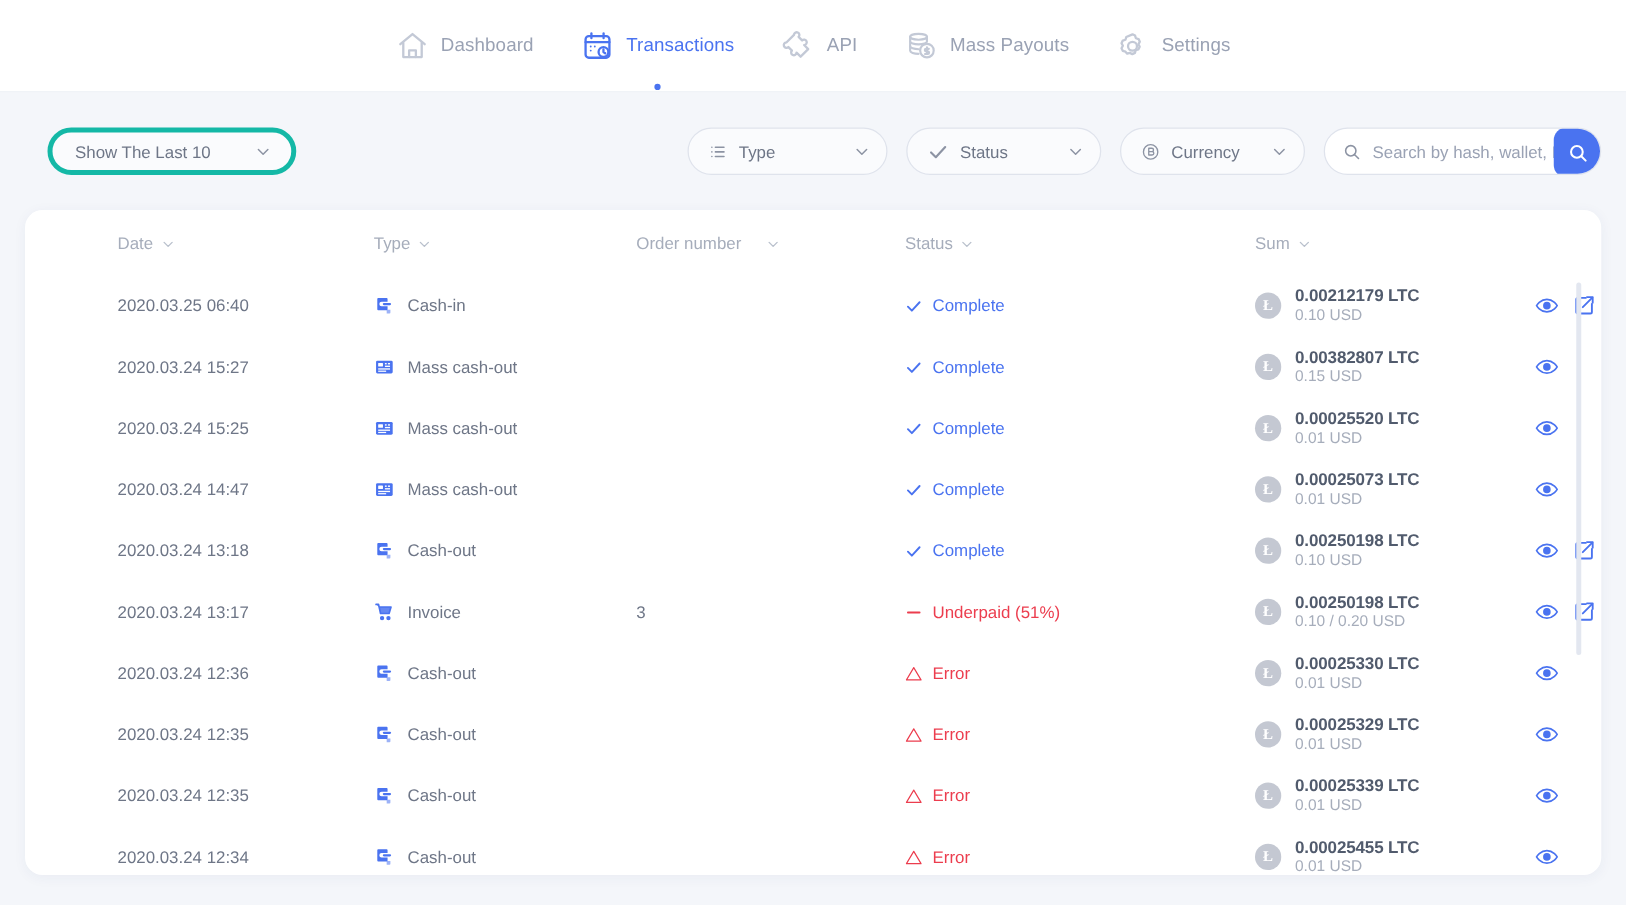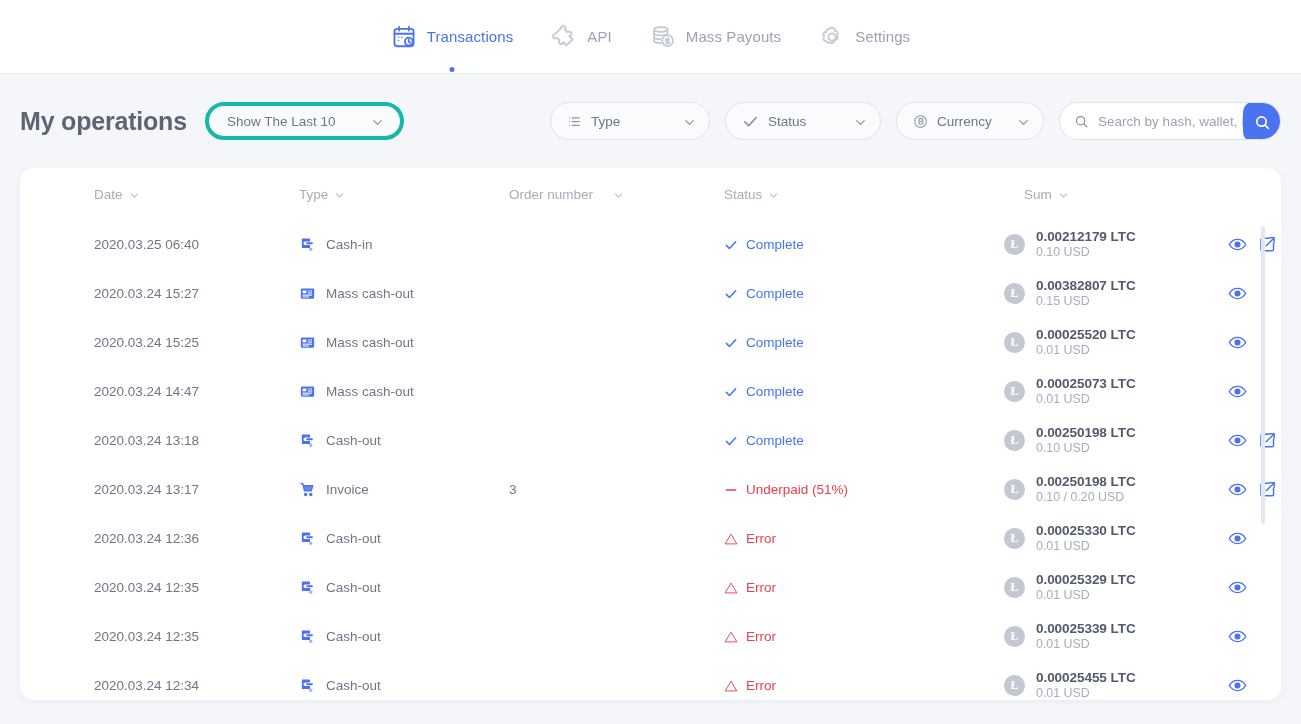--- a/index.html
+++ b/index.html
@@ -170,21 +170,21 @@
     font-size: 13.5px;
     color: #a6adbb;
     cursor: pointer;
     user-select: none;
   }
   .th .chev { width: 11px; height: 11px; color: #bac1cd; display: block; }
   .col-date   { width: 205px; }
   .col-type   { width: 210px; }
   .col-order  { width: 215px; gap: 20px; }
   .col-status { width: 280px; }
-  .col-sum    { width: 200px; margin-left: 20px; }
+  .col-sum    { width: 200px; }
 
   .tbody {
     position: relative;
     height: 480px;
     overflow: hidden;
   }
   .row {
     display: flex;
     align-items: center;
     height: 49px;
@@ -234,20 +234,30 @@
     background: #e3e7f0;
     border-radius: 2px;
     cursor: pointer;
   }
 </style>
 </head>
 <body>
 
 <div class="topnav">
 
+  <div class="nav-item">
+    <span class="nav-icon">
+      <svg viewBox="0 0 24 24" fill="none" stroke="currentColor" stroke-width="1.7" stroke-linecap="round" stroke-linejoin="round">
+        <path d="M3 10.5 12 3l9 7.5"></path>
+          <path d="M5.2 9.5V20h13.6V9.5"></path>
+          <path d="M9.5 20v-5h5v5"></path>
+      </svg>
+    </span>
+    <span class="nav-label">Dashboard</span>
+  </div>
 
   <div class="nav-item active">
     <span class="nav-icon">
       <svg viewBox="0 0 24 24" fill="none" stroke="currentColor" stroke-width="1.7" stroke-linecap="round" stroke-linejoin="round">
         <rect x="3.2" y="4.5" width="17.6" height="16" rx="2.4"></rect>
         <path d="M3.2 9h17.6"></path>
           <path d="M7.5 2.6v3.4"></path>
           <path d="M16.5 2.6v3.4"></path>
         <circle cx="16.4" cy="16.2" r="3.6" fill="#ffffff"></circle>
         <path d="M16.4 14.4v1.9l1.3.9"></path>
@@ -288,21 +298,20 @@
       <svg viewBox="0 0 24 24" fill="none" stroke="currentColor" stroke-width="1.7" stroke-linecap="round" stroke-linejoin="round">
         <path d="M12 3.2l1.9.9.6 2 2 .6.9 1.9-1 1.9.9 1.9-.9 1.9-2 .6-.6 2-1.9.9-1.9-.9-1.9.6-1.3-1.5-2-.6-.9-1.9 1-1.9-1-1.9.9-1.9 2-.6.6-2z"></path>
         <circle cx="12" cy="12" r="3.3"></circle>
       </svg>
     </span>
     <span class="nav-label">Settings</span>
   </div>
 </div>
 
 <div class="toolbar">
-  <div class="page-title">My operations</div>
 
   <div class="select-last">
     <span class="lbl">Show The Last 10</span>
     <span class="f-icon" style="width:13px;height:13px;">
       <svg viewBox="0 0 24 24" fill="none" stroke="currentColor" stroke-width="2.2" stroke-linecap="round" stroke-linejoin="round">
           <path d="M5 8.5 12 15.5 19 8.5"></path>
         </svg>
     </span>
   </div>
 

